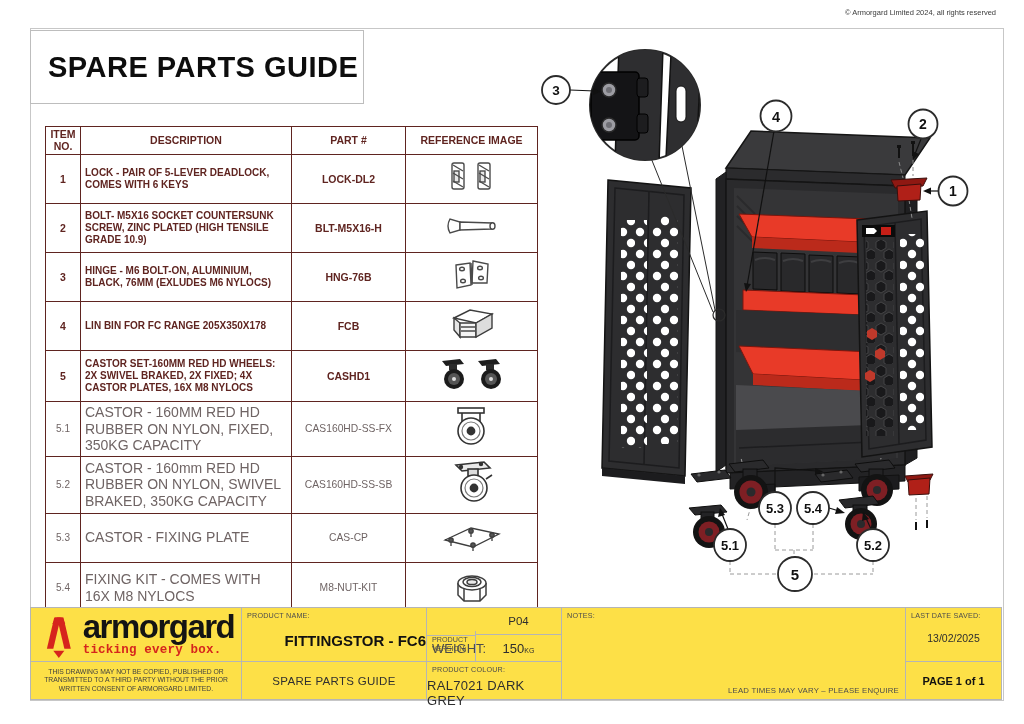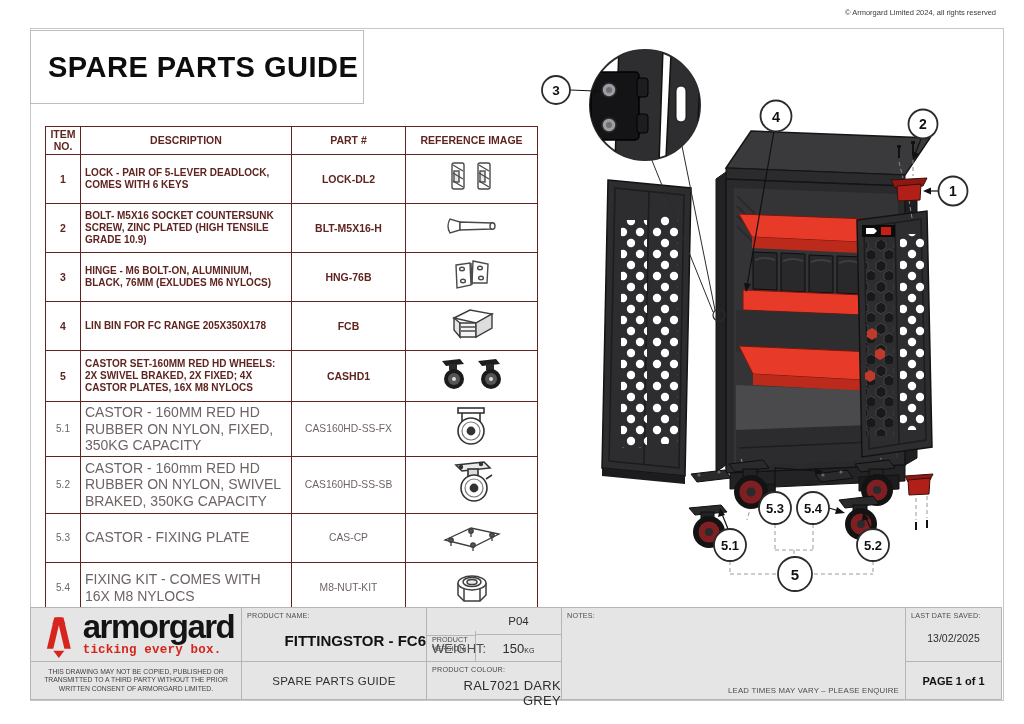--- a/index.html
+++ b/index.html
@@ -26,21 +26,21 @@
   table.parts th{font-size:10.5px;font-weight:bold;color:#5f2420;line-height:1.1;}
   td.item{width:26px;text-align:center;font-size:10.5px;font-weight:bold;color:#5f2420;}
   td.desc{width:202px;font-size:10px;font-weight:bold;color:#5f2420;line-height:1.18;text-align:left;}
   td.part{width:105px;text-align:center;font-size:10.5px;font-weight:bold;color:#5f2420;}
   td.ref{width:123px;text-align:center;}
   tr.light td.item{font-weight:normal;font-size:10px;color:#6f6464;}
   tr.light td.desc{font-weight:normal;font-size:14px;color:#6f6464;}
   tr.light td.part{font-weight:normal;font-size:10.3px;color:#6f6464;}
 
   
-  .footer{left:30px;top:607px;width:972px;height:93px;border:1px solid #b5b5b5;background:#e5e5e5;
+  .footer{left:30px;top:607px;width:972px;height:93px;border:1px solid #b5b5b5;background:#fde047;
           display:grid;grid-template-columns:211px 185px 49px 86px 344px 95px;
           grid-template-rows:27px 27px 37px;box-sizing:border-box;}
   .cell{position:relative;box-sizing:border-box;}
   .br{border-right:1px solid #b5b5b5;}
   .bb{border-bottom:1px solid #b5b5b5;}
   .lbl{position:absolute;top:3px;left:5px;font-size:7.2px;color:#4c4c4c;letter-spacing:.2px;}
   .ctr{display:flex;align-items:center;justify-content:center;}
 
   .logo-cell{grid-row:1/3;grid-column:1;display:flex;align-items:center;justify-content:center;gap:7px;}
   .logo-word{font-size:33px;font-weight:bold;color:#141414;letter-spacing:-1.5px;line-height:.9;}
@@ -49,21 +49,21 @@
               display:flex;align-items:center;justify-content:center;padding:2px 10px;line-height:1.25;}
   .name-cell{grid-row:1/3;grid-column:2;}
   .name-val{position:absolute;left:0;right:0;top:24px;text-align:right;font-size:15px;font-weight:bold;color:#111;}
   .guide-cell{grid-row:3;grid-column:2;font-size:11.5px;color:#303030;letter-spacing:.3px;}
   .vlabel{grid-row:1;grid-column:3;font-size:7.2px;color:#4c4c4c;padding:4px 0 0 5px;line-height:1.25;margin-top:23px;}
   .vvalue{grid-row:1;grid-column:4;font-size:11.5px;color:#2e2e2e;}
   .wlabel{grid-row:2;grid-column:3;font-size:13px;color:#4c4c4c;display:flex;align-items:center;padding-left:5px;}
   .wvalue{grid-row:2;grid-column:4;font-size:13px;color:#2e2e2e;}
   .wvalue .unit{font-size:7px;margin-top:4px;}
   .colour-cell{grid-row:3;grid-column:3/5;}
-  .colour-val{position:absolute;left:0;right:0;top:16px;text-align:right;font-size:13px;color:#2e2e2e;letter-spacing:.3px;}
+  .colour-val{position:absolute;left:0;right:0;top:16px;text-align:left;font-size:13px;color:#2e2e2e;letter-spacing:.3px;}
   .notes-cell{grid-row:1/4;grid-column:5;}
   .lead{position:absolute;right:6px;bottom:4px;font-size:7.8px;color:#4c4c4c;letter-spacing:.2px;}
   .saved-cell{grid-row:1/3;grid-column:6;}
   .saved-val{position:absolute;left:0;right:0;top:24px;text-align:center;font-size:10.5px;color:#2e2e2e;}
   .page-cell{grid-row:3;grid-column:6;font-size:11px;font-weight:bold;color:#111;}
 
   
   .diagram{left:533px;top:28px;width:470px;height:578px;}
   svg text.co{font-family:"Liberation Sans",sans-serif;font-weight:bold;fill:#111;}
 </style>

